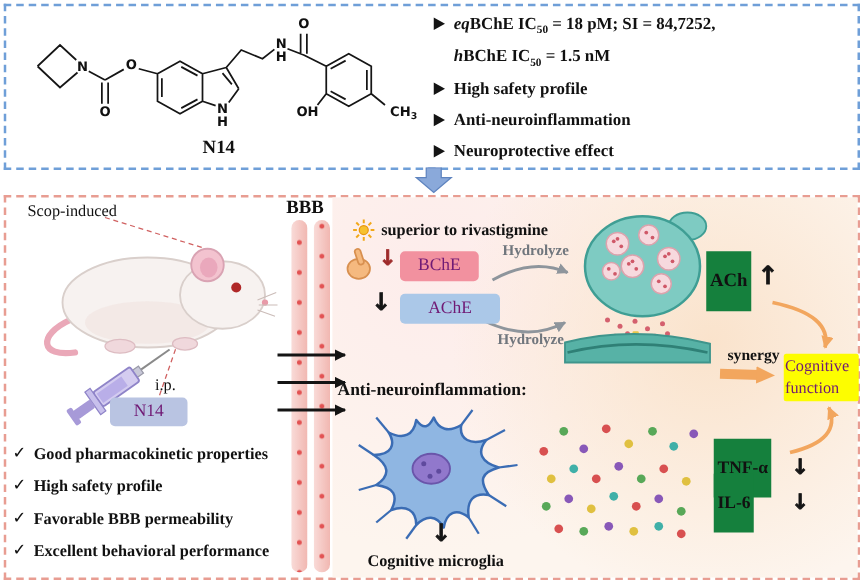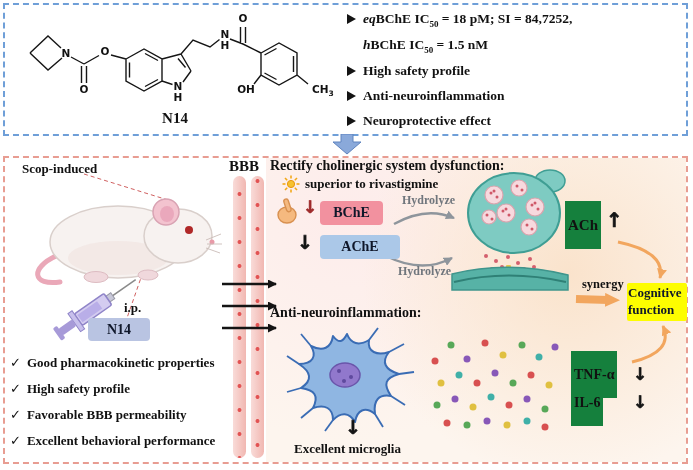--- a/index.html
+++ b/index.html
@@ -1,26 +1,26 @@
 <!DOCTYPE html>
 <html><head>
 <meta charset="utf-8">
 <style>
   *{margin:0;padding:0;box-sizing:border-box}
   html,body{width:693px;height:470px;background:#fff;font-family:"Liberation Serif",serif}
   .fig{position:relative;width:693px;height:470px;background:#fff;overflow:hidden}
   .abs{position:absolute}
   .t{position:absolute;font-weight:bold;color:#111;white-space:nowrap;line-height:1.25}
-  .n{font-weight:bold}
+  .n{font-weight:normal}
   .it{}
   .hl{background:#15803d;padding:16px 3px}
   .aw{position:absolute;font-family:"DejaVu Sans",sans-serif;font-weight:bold;color:#151515;-webkit-text-stroke:.6px currentColor;line-height:1}
   .row{position:absolute;display:flex;align-items:flex-start;font-weight:bold;color:#111;font-size:13.5px;line-height:1.3}
   .tri{width:0;height:0;border-top:5px solid transparent;border-bottom:5px solid transparent;border-left:9px solid #141414;margin:4px 7px 0 0;flex:none}
-  .chip{position:absolute;display:flex;align-items:center;justify-content:center;font-weight:bold;border-radius:4px;color:#0f172a}
+  .chip{position:absolute;display:flex;align-items:center;justify-content:center;font-weight:normal;border-radius:4px;color:#701a75}
   .topbox{position:absolute;left:3px;top:3px;width:685px;height:133px;border:2px dashed #6f9fd8;background:#fff}
   .botbox{position:absolute;left:3px;top:156px;width:685px;height:308px;border:2px dashed #e89d92;background:#fff}
   .tint{position:absolute;left:266px;top:158px;width:420px;height:304px;background-color:#fdf5ee;background-image:radial-gradient(circle at 72% 38%,#fae3cc 0%,rgba(250,227,204,0) 58%),radial-gradient(circle at 20% 18%,#fdeceb 0%,rgba(253,236,235,0) 55%)}
   .strip{position:absolute;top:176px;width:13px;height:282px;border-radius:7px;background-image:radial-gradient(circle,#e25353 1.6px,rgba(0,0,0,0) 2.3px),linear-gradient(90deg,#f9dbd8,#f1b7b1);background-size:13px 24px,100% 100%}
   .chk{display:flex;align-items:flex-start;font-weight:bold;color:#111;font-size:13px;line-height:1.3}
   .chk .mk{font-family:"DejaVu Sans",sans-serif;font-weight:bold;margin-right:6px}
   sub{font-size:9px}
 </style>
 </head>
 <body>
@@ -164,21 +164,20 @@
         <span>Favorable BBB permeability</span>
       </div>
     <div class="chk">
         <span class="mk">✓</span>
         <span>Excellent behavioral performance</span>
       </div>
   </div>
 
   <div class="t" style="left:229px;top:157px;font-size:15px">BBB</div>
 
-  <div class="t" style="left:270px;top:157px;font-size:14px">Rectify cholinergic system dysfunction:</div>
 
   <svg class="abs" style="left:282px;top:175px" width="18" height="18" viewBox="0 0 18 18">
     <circle cx="9" cy="9" r="3.6" fill="#f6c12f" stroke="#e8960f" stroke-width="1"></circle>
     <g stroke="#f2a818" stroke-width="1.6">
       <line x1="9" y1="0.5" x2="9" y2="3.5"></line>
         <line x1="9" y1="14.5" x2="9" y2="17.5"></line>
       <line x1="0.5" y1="9" x2="3.5" y2="9"></line>
         <line x1="14.5" y1="9" x2="17.5" y2="9"></line>
       <line x1="3" y1="3" x2="5.2" y2="5.2"></line>
         <line x1="12.8" y1="12.8" x2="15" y2="15"></line>
@@ -276,21 +275,21 @@
       C68,92 60,92 52,100 C52,88 44,84 32,88 C38,76 34,70 20,68
       C32,60 30,52 18,44 C32,44 36,36 30,26 C42,32 50,28 52,16 C58,24 62,22 66,14 Z"></path>
     <ellipse cx="64" cy="55" rx="15" ry="12" fill="#9178cc" stroke="#6a55aa" stroke-width="1.5"></ellipse>
     <g fill="#5f4a9e">
       <circle cx="58" cy="51" r="2"></circle>
         <circle cx="70" cy="57" r="2"></circle>
         <circle cx="63" cy="61" r="2"></circle>
     </g>
   </svg>
   <div class="aw" style="left:345px;top:418px;font-size:19px">↓</div>
-  <div class="t" style="left:294px;top:441px;font-size:13px">Excellent microglia</div>
+  <div class="t" style="left:294px;top:441px;font-size:13px">Cognitive microglia</div>
 
   <svg class="abs" style="left:427px;top:331px" width="142" height="106" viewBox="0 0 142 106">
     <g>
       <circle cx="8" cy="30" r="3.5" fill="#d85050"></circle>
         <circle cx="24" cy="14" r="3.5" fill="#58a858"></circle>
       <circle cx="40" cy="28" r="3.5" fill="#8858b8"></circle>
         <circle cx="58" cy="12" r="3.5" fill="#d85050"></circle>
       <circle cx="76" cy="24" r="3.5" fill="#e0c040"></circle>
         <circle cx="95" cy="14" r="3.5" fill="#58a858"></circle>
       <circle cx="112" cy="26" r="3.5" fill="#40b0a8"></circle>

